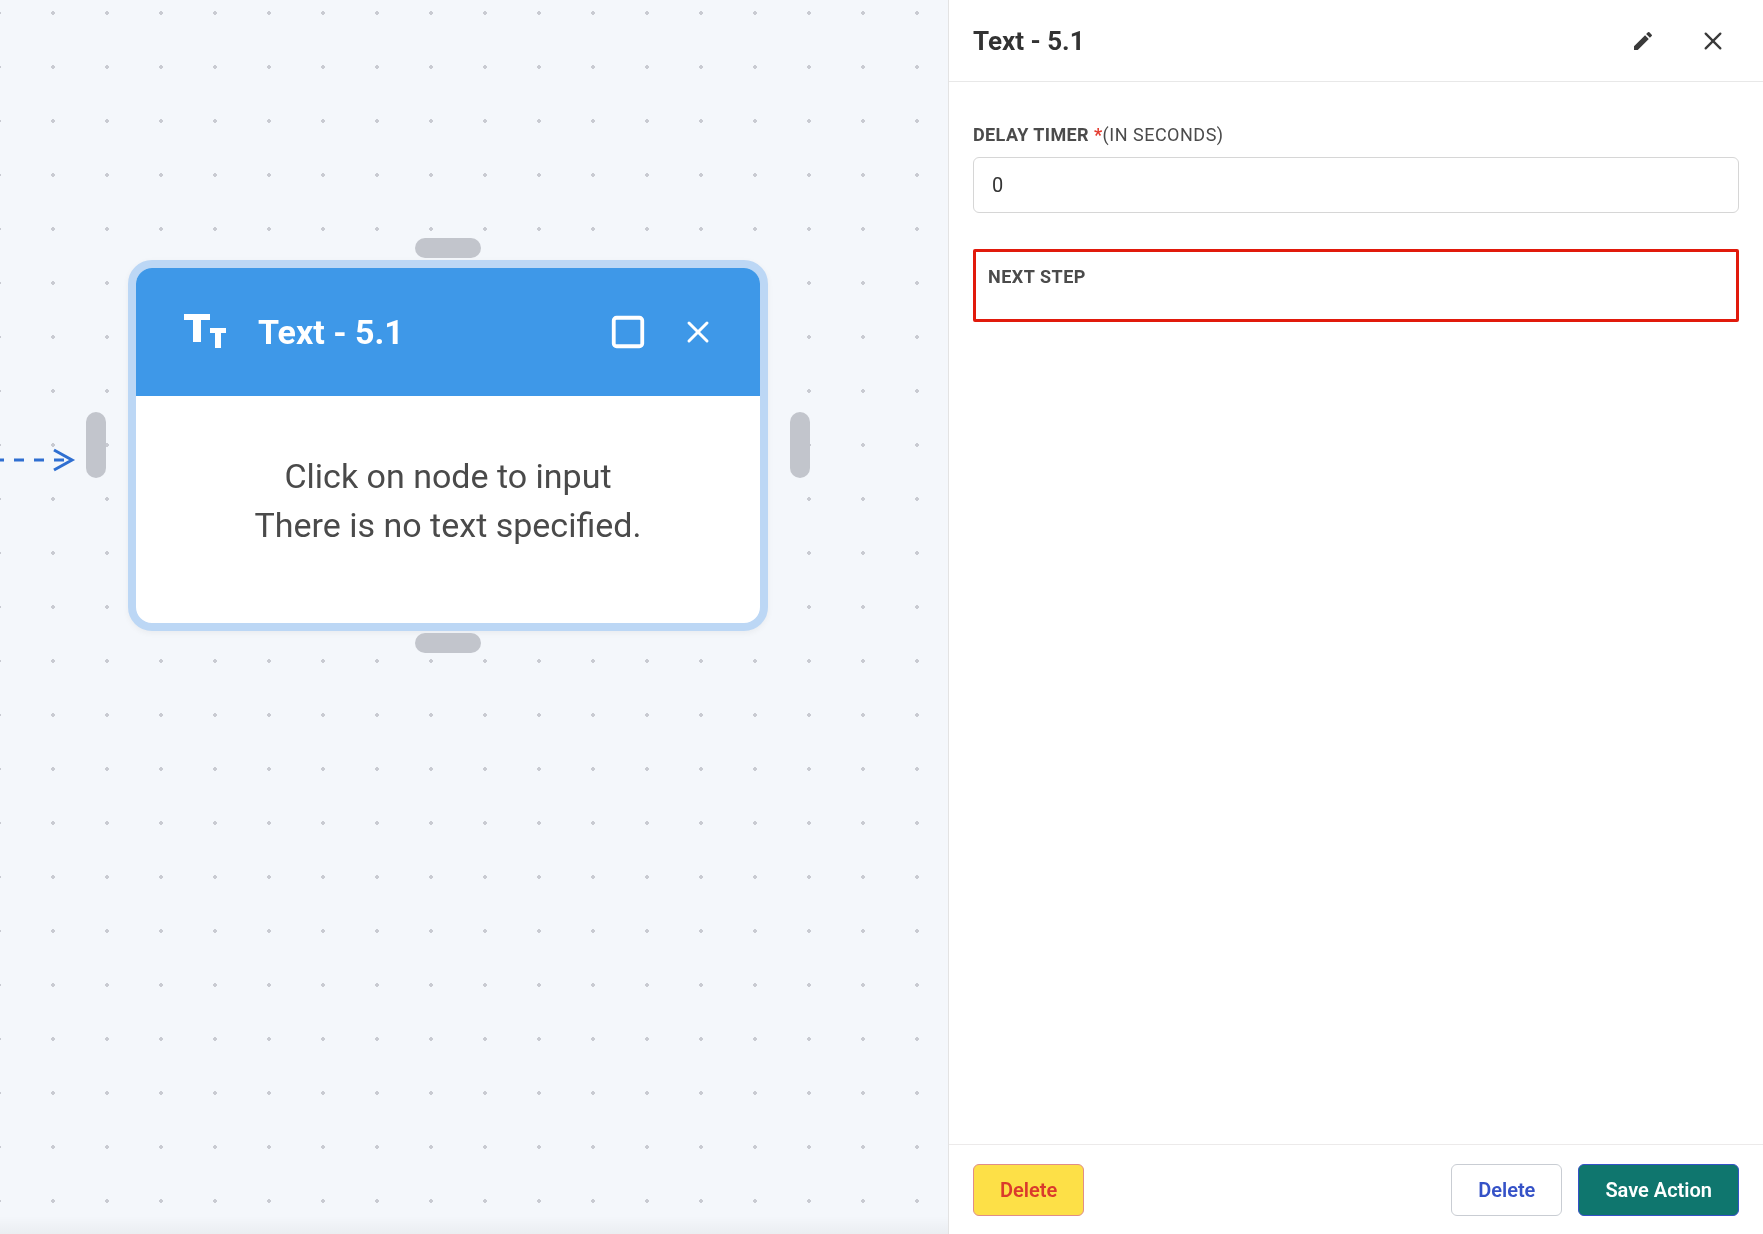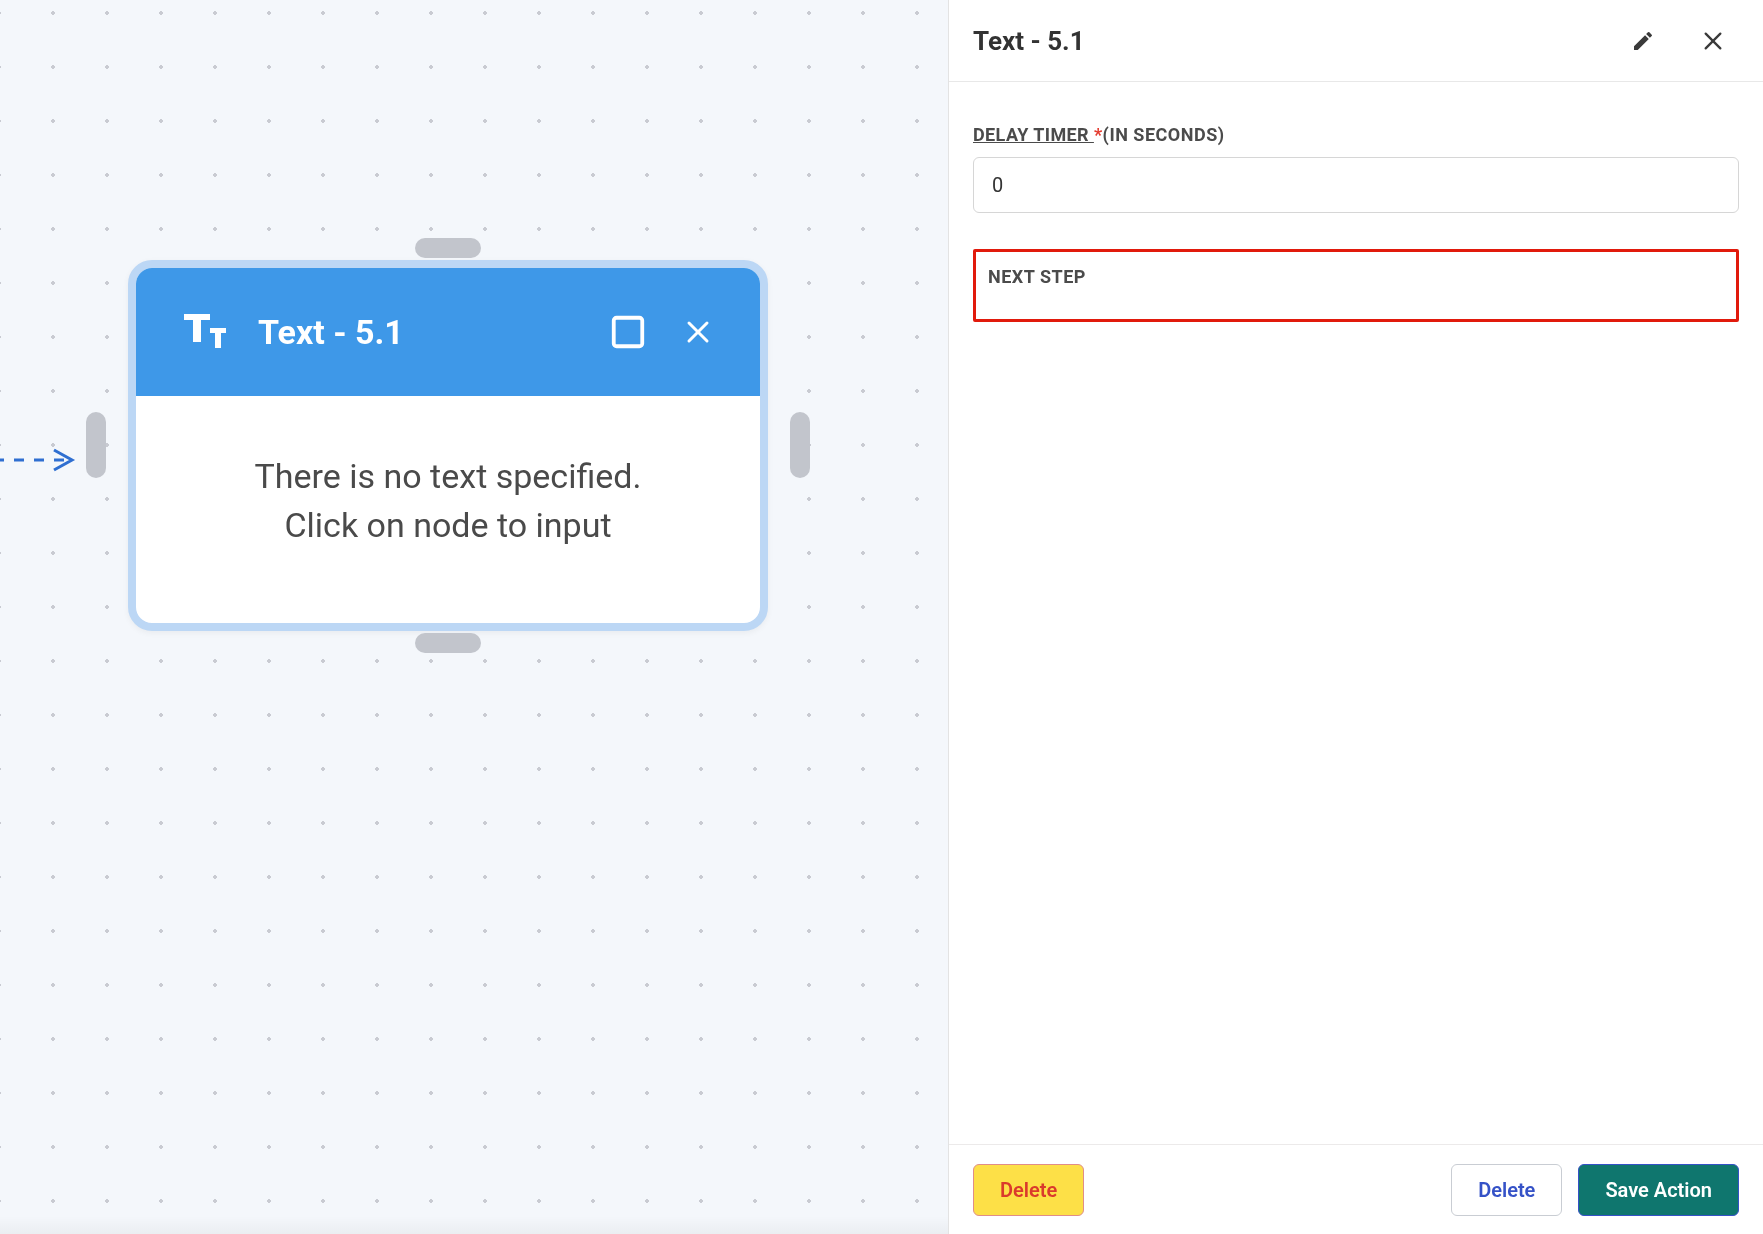--- a/index.html
+++ b/index.html
@@ -145,22 +145,22 @@
   .field-group { margin-bottom: 36px; }
   .field-label {
     font-size: 18px;
     font-weight: 700;
     letter-spacing: .5px;
     color: #4b4b4b;
     margin-bottom: 12px;
     text-transform: uppercase;
   }
   .req-star { color: #e43b2f; font-weight:700; }
-  .label-upper { text-transform: uppercase; letter-spacing:.4px;text-decoration:underline;}
-  .in-seconds { font-weight:700; text-transform: uppercase; }
+  .label-upper { text-transform: uppercase; letter-spacing:.4px;}
+  .in-seconds { font-weight:400; text-transform: uppercase; }
 
   .form-control {
     width: 100%;
     height: 56px;
     border: 1px solid #d6d6d6;
     border-radius: 6px;
     font-size: 20px;
     color: #333;
     padding: 0 44px 0 18px;
     background: #fff;
@@ -279,22 +279,22 @@
       </span>
       <span class="close-btn">
         <svg viewBox="0 0 40 40" width="30" height="30">
           <line x1="8" y1="8" x2="32" y2="32" stroke="#ffffff" stroke-width="4" stroke-linecap="round"></line>
           <line x1="32" y1="8" x2="8" y2="32" stroke="#ffffff" stroke-width="4" stroke-linecap="round"></line>
         </svg>
       </span>
     </div>
 
     <div class="node-body">
+      <div>Click on node to input</div>
       <div>There is no text specified.</div>
-      <div>Click on node to input</div>
     </div>
   </div>
 </div>
 
 <div class="panel">
   <div class="panel-header">
     <div class="ph-title">Text - 5.1</div>
     <div class="icon-btn">
       <svg viewBox="0 0 24 24" width="24" height="24">
           <path fill="#3a3a3a" d="M3 17.25V21h3.75L17.81 9.94l-3.75-3.75L3 17.25zM20.71 7.04a1 1 0 0 0 0-1.41l-2.34-2.34a1 1 0 0 0-1.41 0l-1.83 1.83 3.75 3.75 1.83-1.83z"></path>

